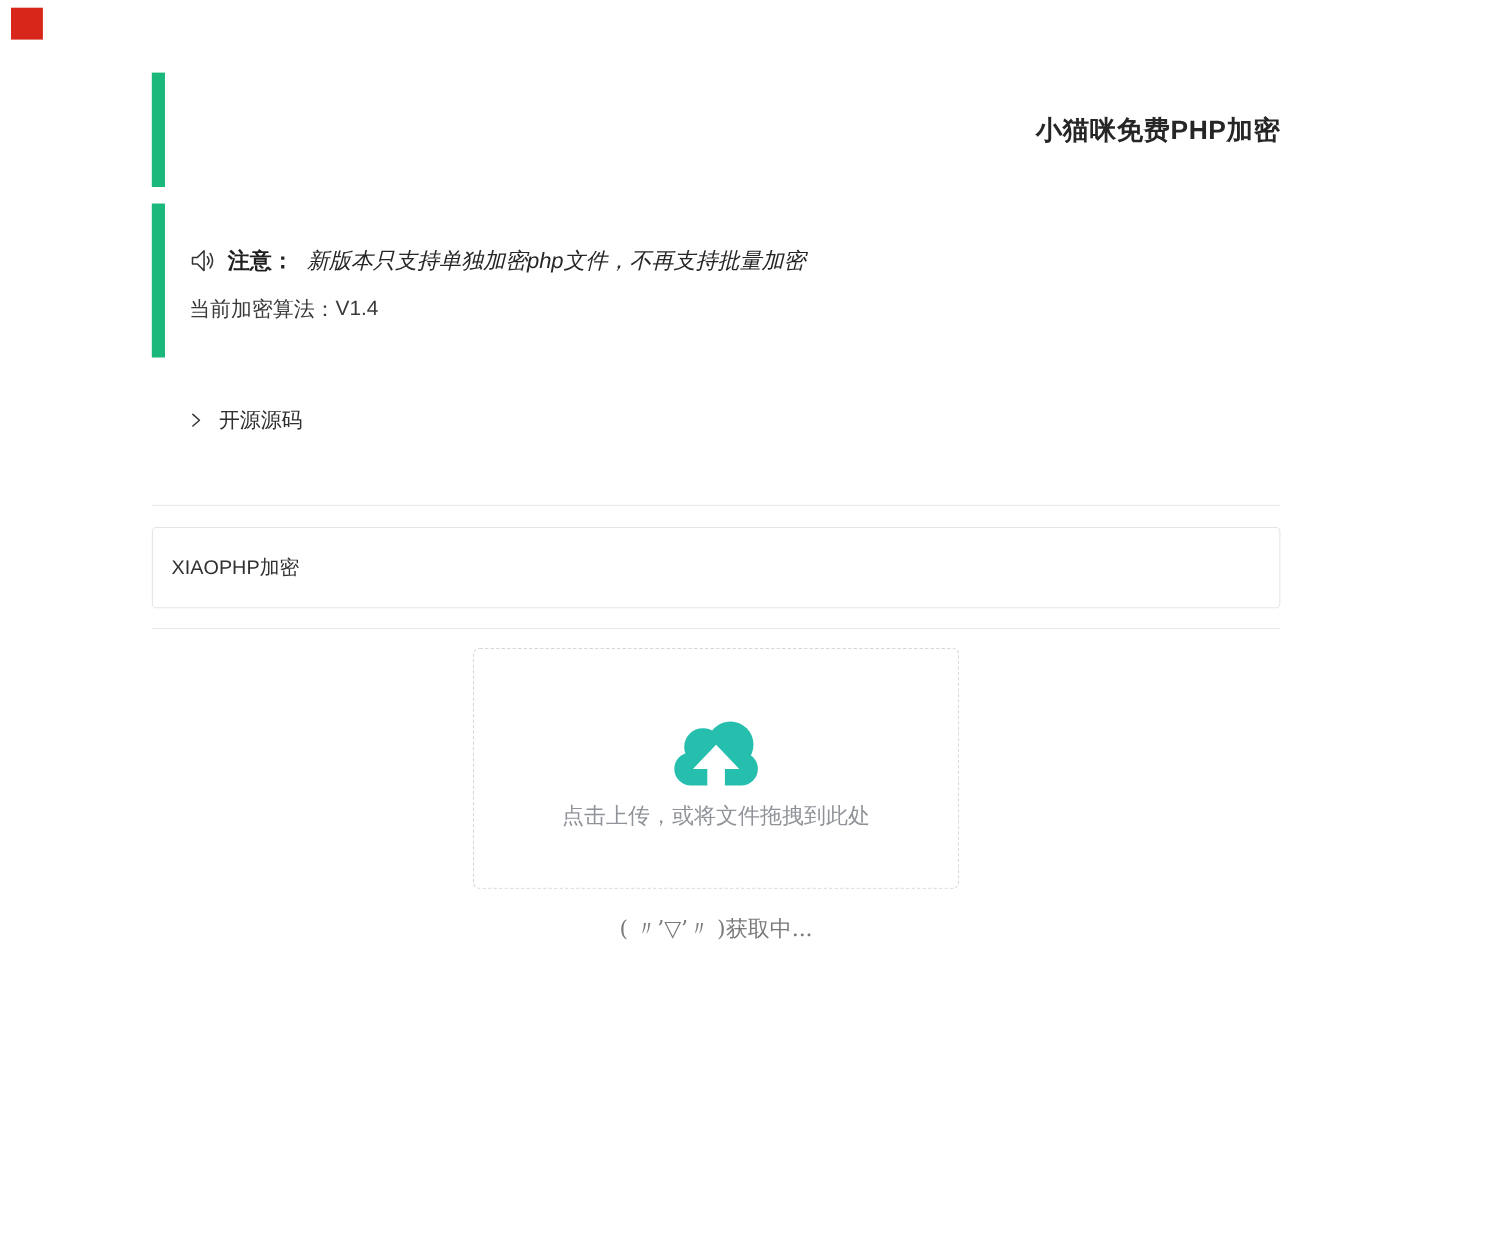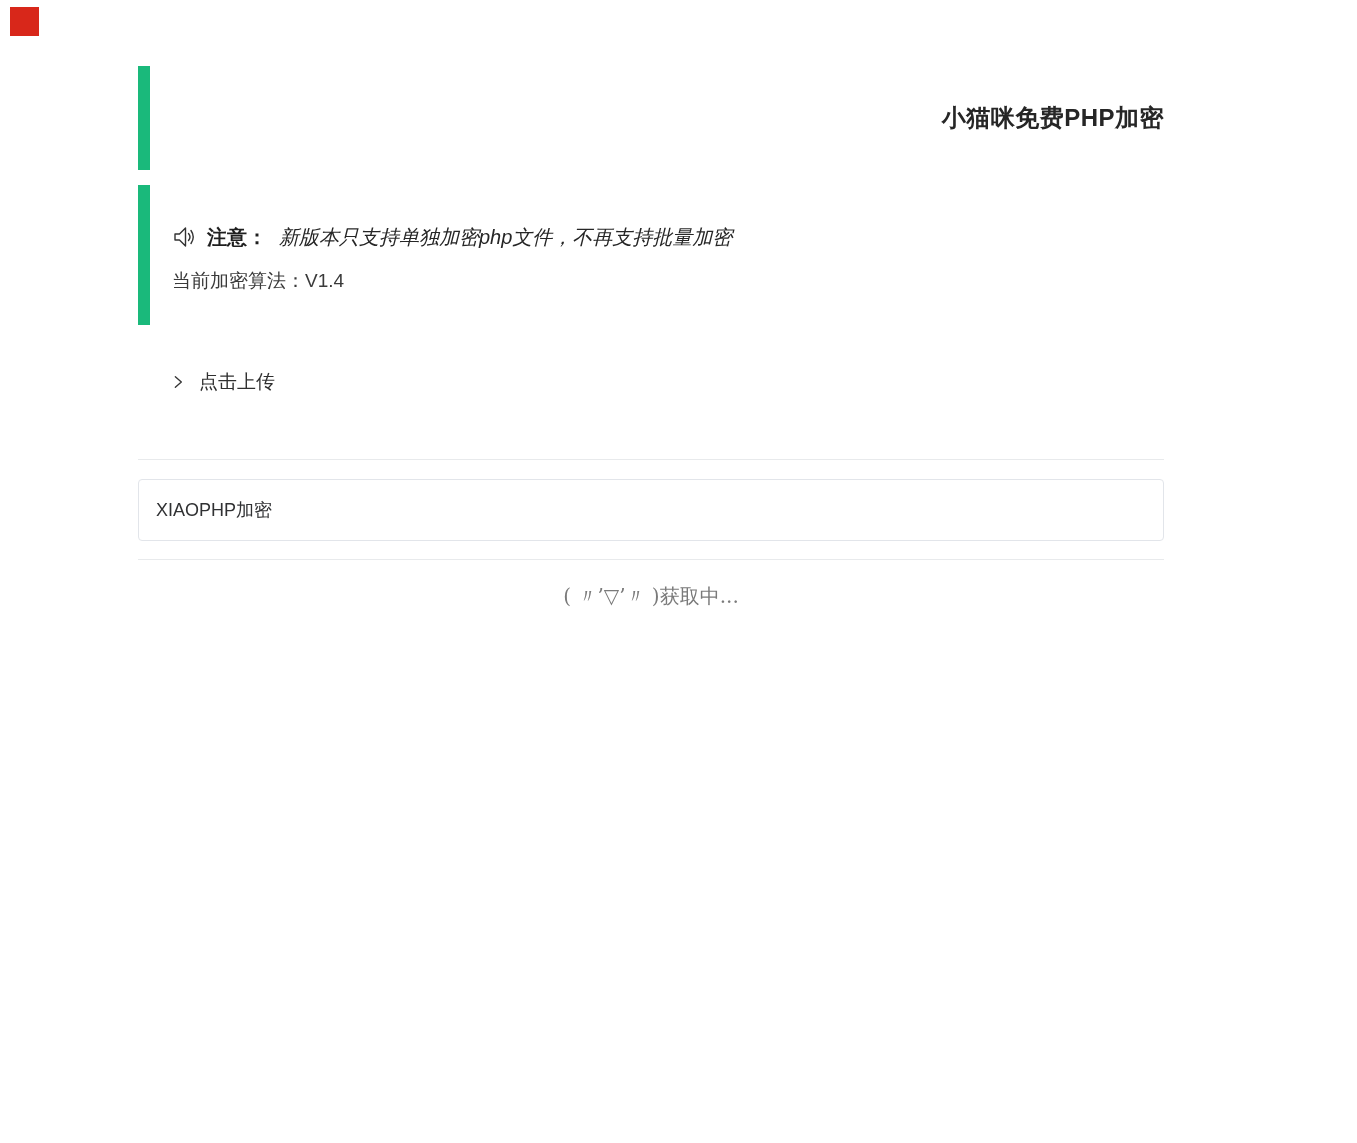--- a/index.html
+++ b/index.html
@@ -27,21 +27,21 @@
   
   .faq-row{margin-top:40px;height:34px;display:flex;align-items:center;
     padding-left:32px;cursor:pointer;width:fit-content;}
   .faq-label{font-size:19px;color:#2f2f2f;margin-left:13px;}
 
   .divider{border-top:1px solid #e8eaec;height:0;}
   .divider-a{margin-top:60px;}
   .divider-b{margin-top:18px;}
 
   
-  .encrypt-card{margin-top:19px;height:62px;box-sizing:border-box;
+  .encrypt-card{margin-top:19px;height:74px;box-sizing:border-box;
     border:1px solid #e2e5ea;border-radius:4px;display:flex;align-items:center;
     padding-left:17px;font-size:18px;color:#303133;cursor:pointer;background:#fff;}
 
   
   .upload-zone{margin-top:17px;margin-left:292px;width:442px;height:219px;
     box-sizing:border-box;border:1px dashed #d6d6d6;border-radius:6px;
     text-align:center;cursor:pointer;background:#fff;}
   .cloud-icon{display:block;margin:62px auto 0 auto;}
   .upload-hint{margin-top:12px;font-size:20px;color:#909399;height:30px;line-height:30px;}
 
@@ -92,29 +92,40 @@
       <span>V1.4</span>
     </div>
   </div>
 
   <div class="faq-row">
     <span style="display:inline-flex;">
       <svg width="16" height="16" viewBox="0 0 24 24" fill="none" stroke="#333333" stroke-width="2" stroke-linecap="round" stroke-linejoin="round">
         <polyline points="8 4 17 12 8 20"></polyline>
       </svg>
     </span>
-    <span class="faq-label">点击上传</span>
+    <span class="faq-label">开源源码</span>
   </div>
 
   <div class="divider divider-a"></div>
 
   <div class="encrypt-card">
     <span>XIAOPHP加密</span>
   </div>
 
   <div class="divider divider-b"></div>
 
+  <div class="upload-zone">
+    <svg class="cloud-icon" width="84" height="63" viewBox="0 0 84 63">
+      <g fill="#26bfad">
+        <rect x="4" y="32" width="76" height="30" rx="15"></rect>
+        <circle cx="30" cy="27" r="17"></circle>
+        <circle cx="55" cy="25" r="21"></circle>
+      </g>
+      <path d="M42 25 L21 47 L34 47 L34 63 L50 63 L50 47 L63 47 Z" fill="#ffffff"></path>
+    </svg>
+    <div class="upload-hint">点击上传，或将文件拖拽到此处</div>
+  </div>
 
 
   <div class="loading-text">( 〃’▽’〃 )获取中...</div>
 
 
 </div>
 
 </body></html>

